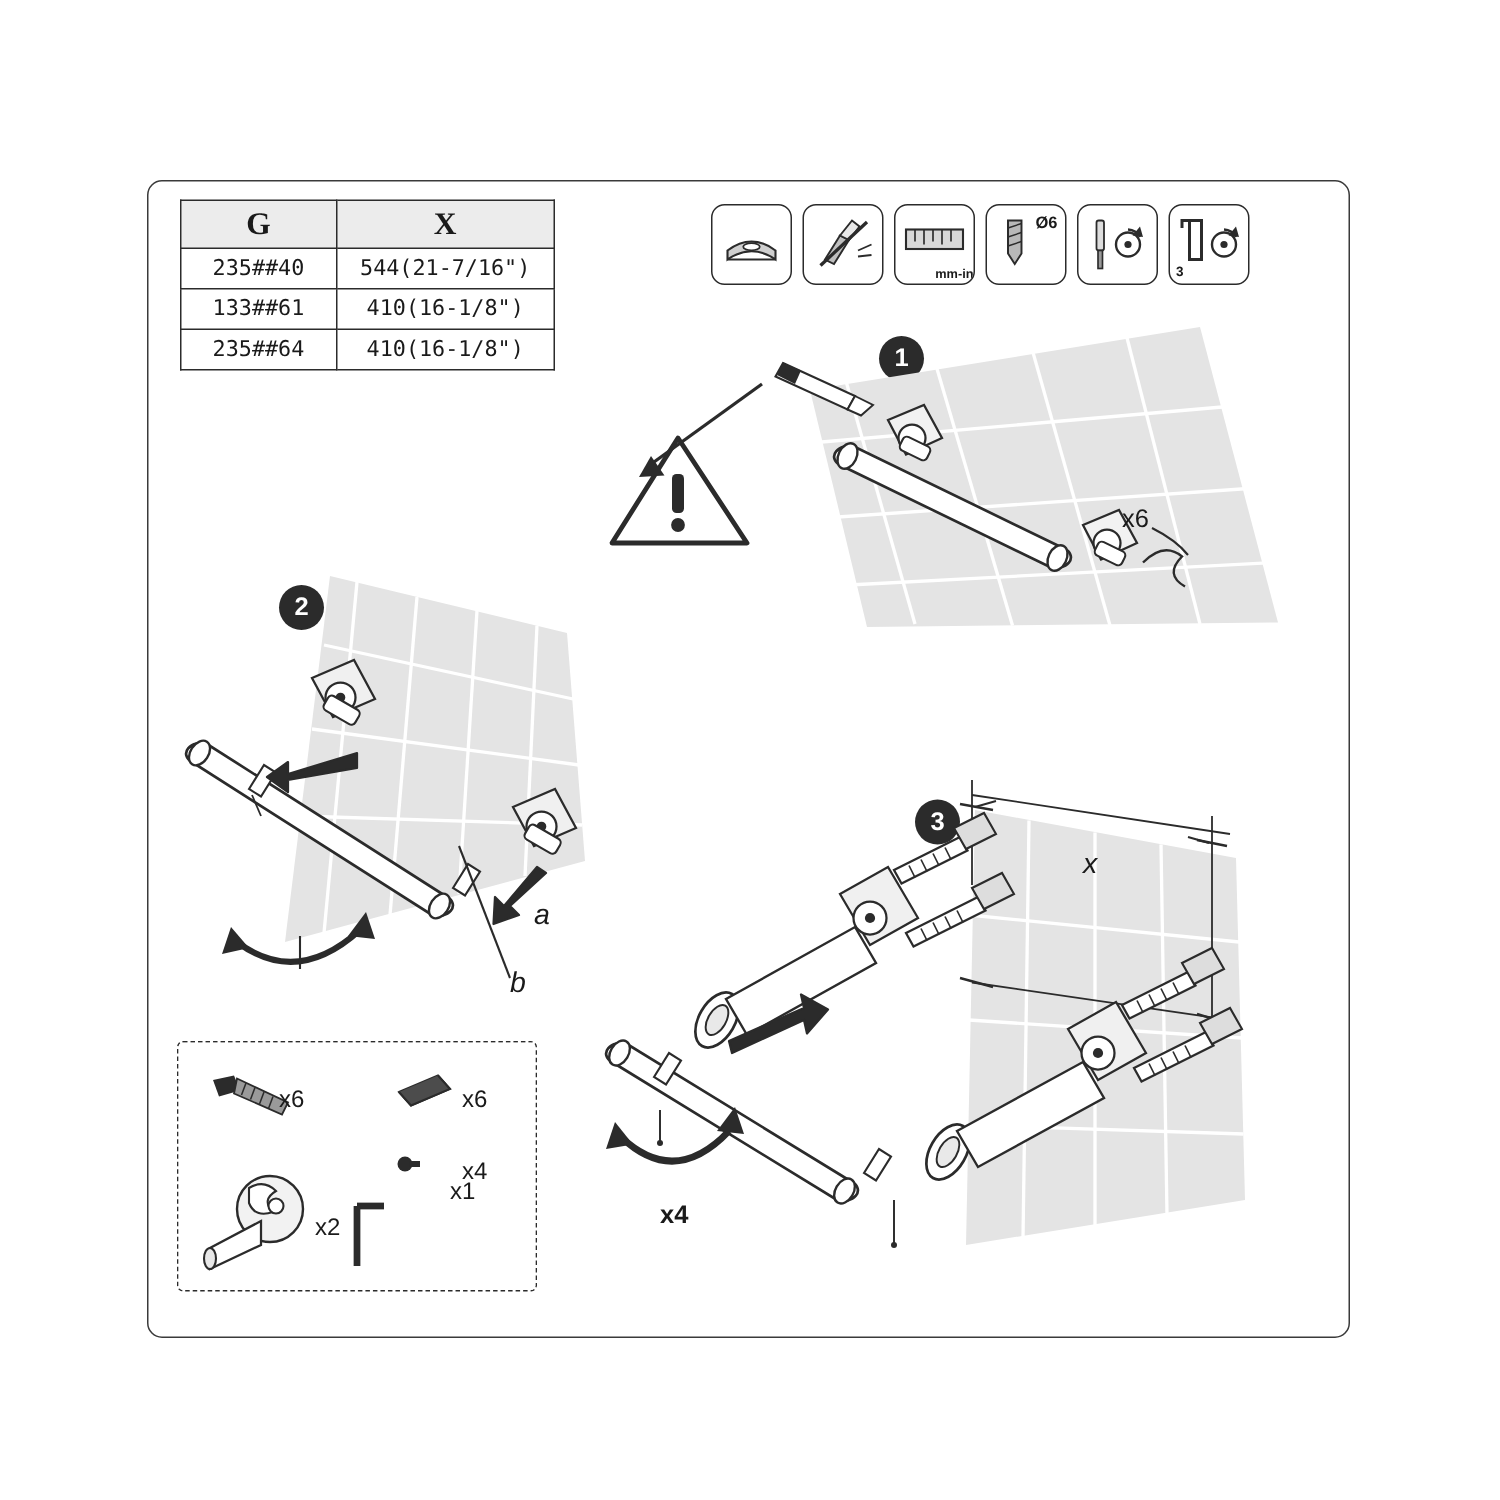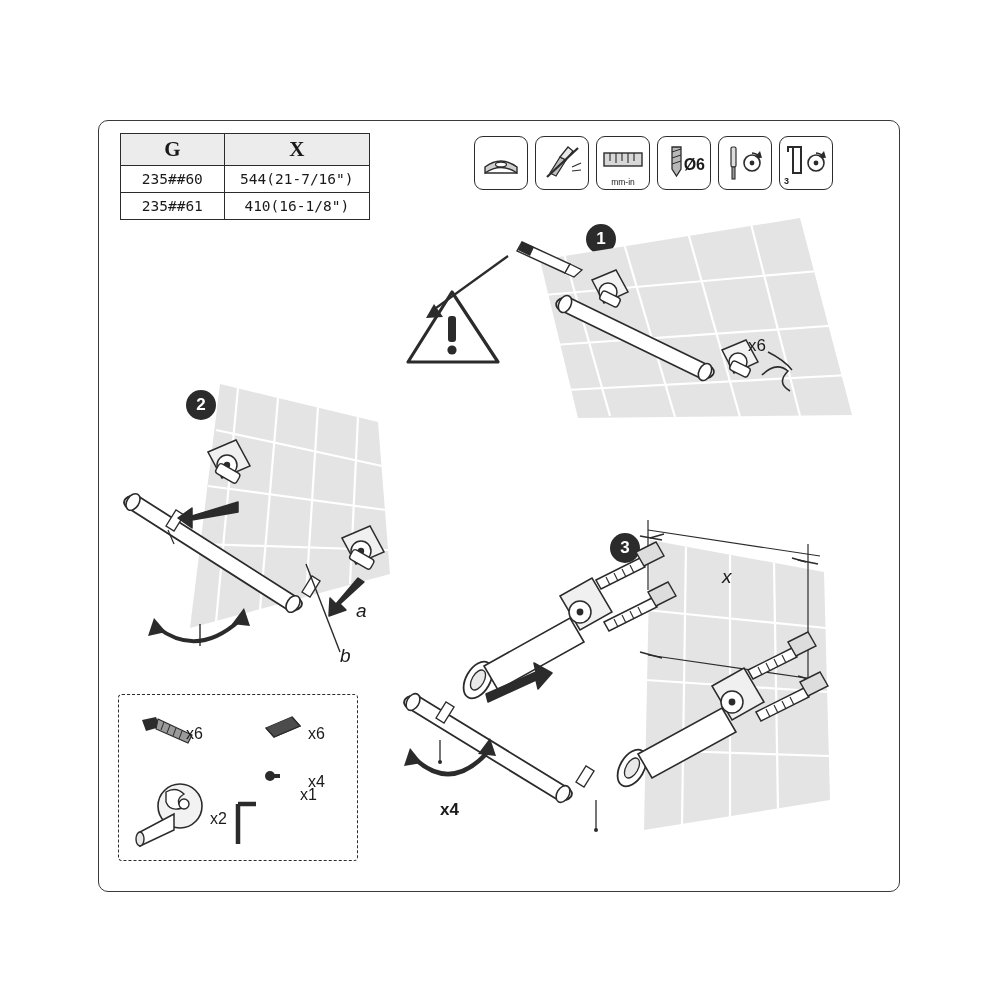--- a/index.html
+++ b/index.html
@@ -11,23 +11,23 @@
   .tbl{position:absolute;left:120px;top:133px;width:250px;border-collapse:collapse;background:#fff;}
   .tbl td,.tbl th{border:1px solid #2b2b2b;font-family:"DejaVu Sans Mono",monospace;font-size:14.5px;text-align:center;padding:5px 2px;white-space:nowrap;}
   .tbl th{background:#ececec;font-family:"Liberation Serif",serif;font-size:21px;font-weight:700;padding:3px 2px;}
   .tbl td.c0{width:105px;background:#fff;}
   .tbl td.c1{width:145px;}
 
   
   .iconstrip{position:absolute;left:474px;top:136px;display:flex;gap:7px;}
   .ibox{width:52px;height:52px;border:1.6px solid #2b2b2b;border-radius:9px;background:#fff;position:relative;overflow:hidden;}
   .ibox svg{position:absolute;left:0;top:0;}
-  .ibox .lbl{position:absolute;left:0;right:0;bottom:2px;text-align:center;font-size:8.5px;font-weight:400;font-family:"Liberation Sans",sans-serif;}
+  .ibox .lbl{position:absolute;left:0;right:0;bottom:2px;text-align:right;font-size:8.5px;font-weight:700;font-family:"Liberation Sans",sans-serif;}
   .ibox .lbl2{position:absolute;left:4px;bottom:3px;font-size:9px;font-weight:700;}
-  .ibox .dia{position:absolute;right:5px;top:19px;font-size:16px;font-weight:700;}
+  .ibox .dia{position:absolute;right:5px;top:6px;font-size:11px;font-weight:700;}
 
   
   .badge{position:absolute;width:30px;height:30px;border-radius:50%;background:#2b2b2b;color:#fff;font-size:17px;font-weight:700;display:flex;align-items:center;justify-content:center;font-family:"Liberation Sans",sans-serif;}
 
   
   .partsbox{position:absolute;left:118px;top:694px;width:238px;height:165px;border:1.7px dashed #2b2b2b;border-radius:4px;background:#fff;}
   .qty{position:absolute;font-size:16px;font-family:"Liberation Sans",sans-serif;font-weight:400;}
 
   .txt{position:absolute;font-family:"Liberation Sans",sans-serif;}
   .italic{font-style:italic;}
@@ -39,25 +39,29 @@
 <div id="sheet">
   <div class="frame"></div>
 
   <table class="tbl">
     <tbody>
         <tr>
       <th>G</th>
       <th>X</th>
     </tr>
     <tr>
-      <td class="c0">235##60</td>
+      <td class="c0">235##40</td>
       <td class="c1">544(21-7/16")</td>
     </tr>
     <tr>
-      <td class="c0">235##61</td>
+      <td class="c0">133##61</td>
+      <td class="c1">410(16-1/8")</td>
+    </tr>
+    <tr>
+      <td class="c0">235##64</td>
       <td class="c1">410(16-1/8")</td>
     </tr>
   </tbody>
     </table>
 
   <div class="iconstrip">
 
     <div class="ibox">
       <svg width="52" height="52" viewBox="0 0 52 52">
         <path d="M10 30 q16 -12 32 0 l0 6 q-16 -11 -32 0 z" fill="#cfcfcf" stroke="#2b2b2b" stroke-width="1.4"></path>

